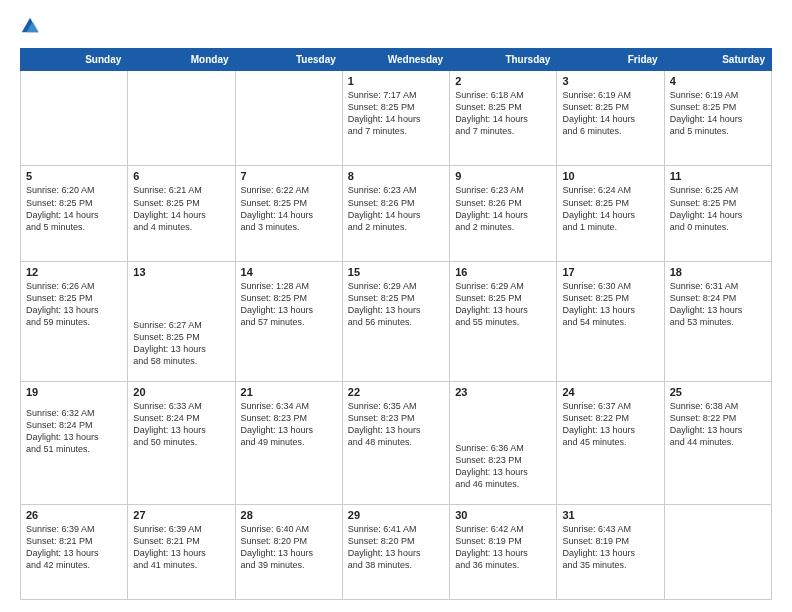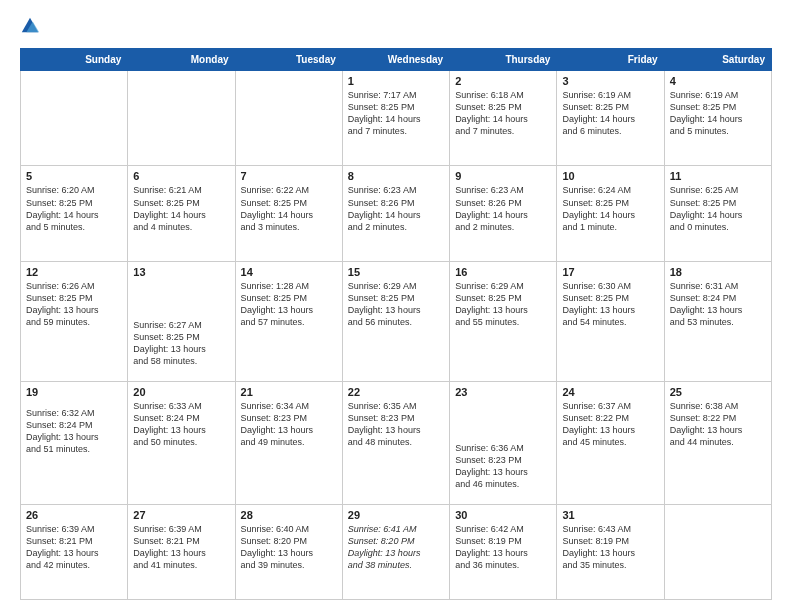--- a/index.html
+++ b/index.html
@@ -334,21 +334,21 @@
           </td>
           <td>
             <div class="day-number">28</div>
             <div class="day-info" style="white-space: pre-line;">Sunrise: 6:40 AM
 Sunset: 8:20 PM
 Daylight: 13 hours
 and 39 minutes.</div>
           </td>
           <td>
             <div class="day-number">29</div>
-            <div class="day-info" style="white-space: pre-line; font-style: italic;">Sunrise: 6:41 AM
+            <div class="day-info" style="white-space: pre-line;">Sunrise: 6:41 AM
 Sunset: 8:20 PM
 Daylight: 13 hours
 and 38 minutes.</div>
           </td>
           <td>
             <div class="day-number">30</div>
             <div class="day-info" style="white-space: pre-line;">Sunrise: 6:42 AM
 Sunset: 8:19 PM
 Daylight: 13 hours
 and 36 minutes.</div>

